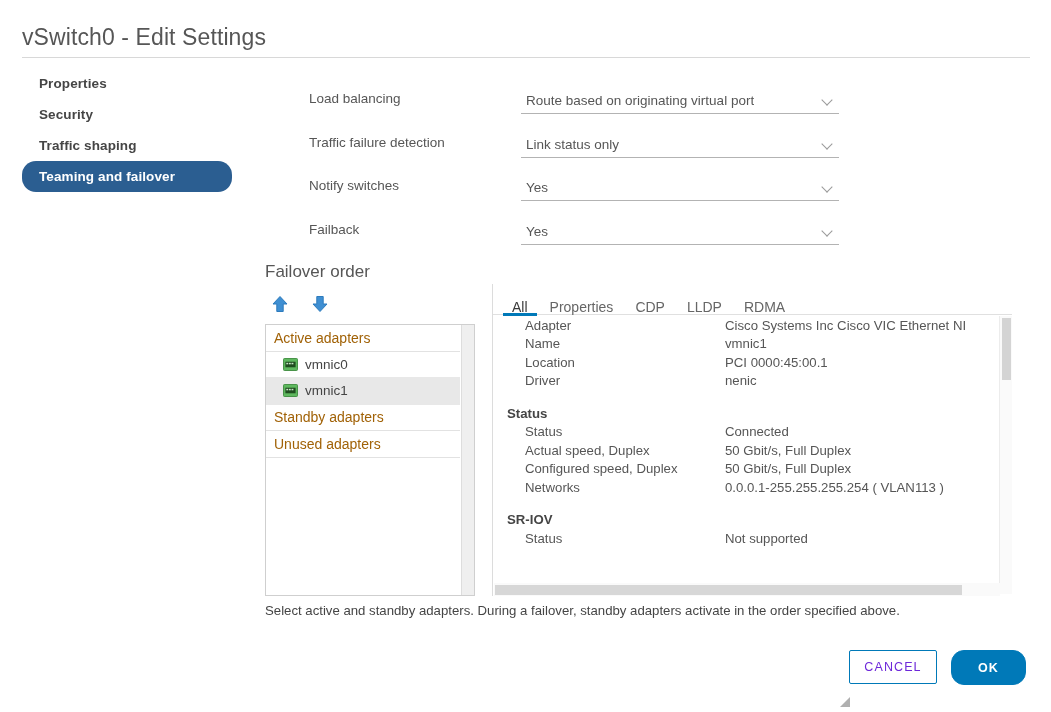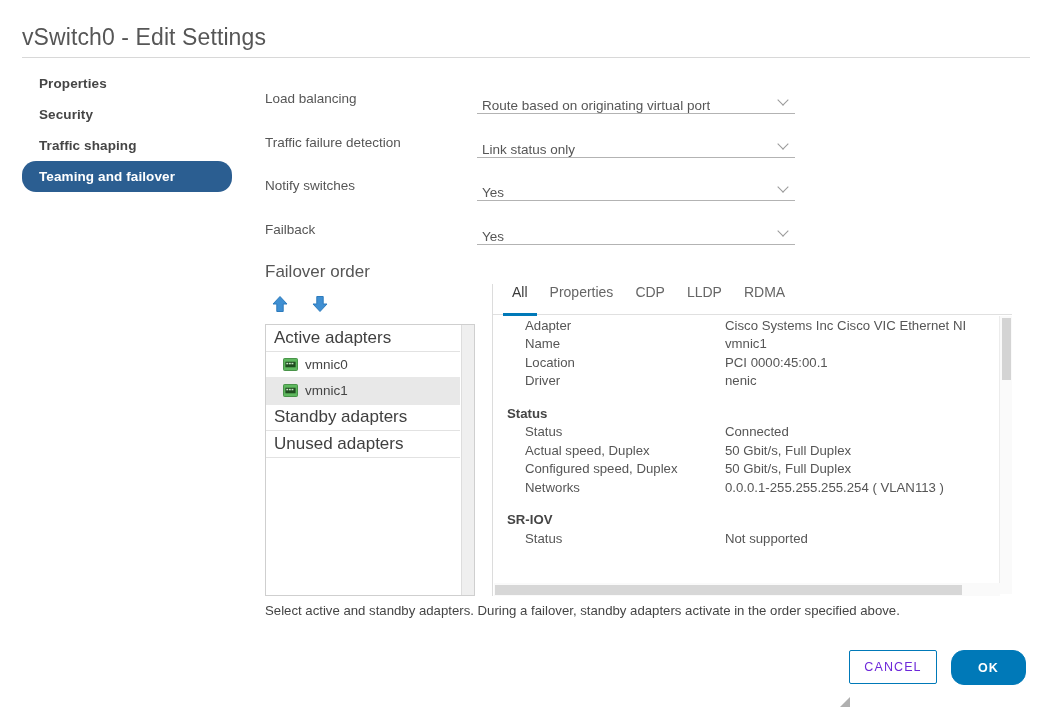--- a/index.html
+++ b/index.html
@@ -65,28 +65,29 @@
     height: 43.5px;
     display: flex;
     align-items: flex-start;
   }
   .form-label {
     width: 212px;
     font-size: 13.5px;
     color: #565656;
     padding-top: 3px;
     white-space: nowrap;
+    margin-left: 44px;
   }
   .select {
     position: relative;
     width: 318px;
     height: 26px;
     border-bottom: 1px solid #b3b3b3;
     display: flex;
-    align-items: flex-end;
+    align-items: center;
     cursor: pointer;
   }
   .select-text {
     font-size: 13.5px;
     color: #565656;
     padding-left: 5px;
     white-space: nowrap;
     overflow: hidden;
   }
   .chev {
@@ -141,22 +142,22 @@
     border-left: 1px solid #dddddd;
   }
   .adapter-list {
     position: absolute;
     left: 0; top: 0; right: 14px;
   }
   .grp-row {
     height: 26.5px;
     display: flex; align-items: center;
     padding-left: 8px;
-    font-size: 17px;
-    color: #404040;
+    font-size: 14px;
+    color: #a16207;
     border-bottom: 1px solid #e2e2e2;
     cursor: pointer;
     white-space: nowrap;
     text-align: right;
   }
   .nic-row {
     height: 26.5px;
     display: flex; align-items: center;
     padding-left: 17px;
     font-size: 13.5px;
@@ -186,21 +187,21 @@
     height: 31px;
     width: 100%;
     display: flex;
     align-items: flex-start;
     padding-left: 8px;
     border-bottom: 1px solid #e0e0e0;
   }
   .tab {
     position: relative;
     height: 31px;
-    display: flex; align-items: flex-start;
+    display: flex; align-items: flex-end;
     padding: 0 11px;
     font-size: 14px;
     color: #666666;
     cursor: pointer;
     white-space: nowrap;
   }
   .tab.active { color: #3b3b3b; }
   .tab.active::after {
     content: "";
     position: absolute;

